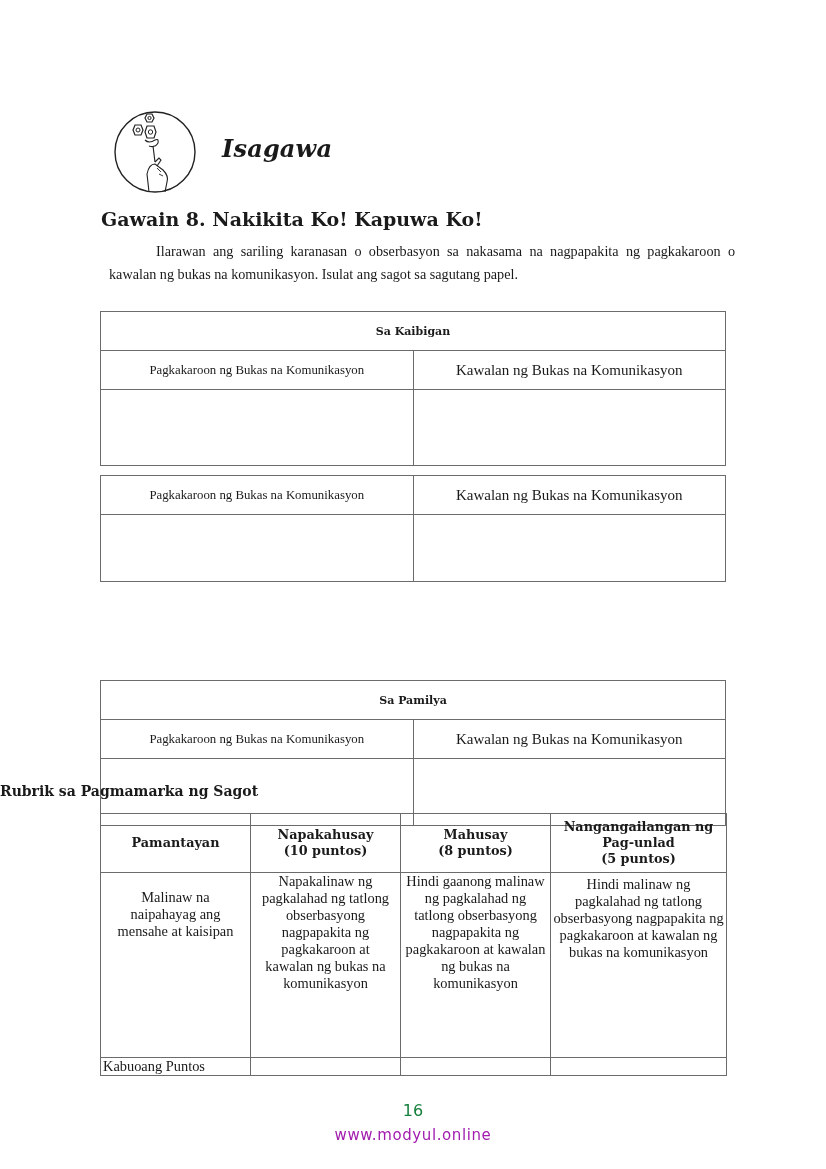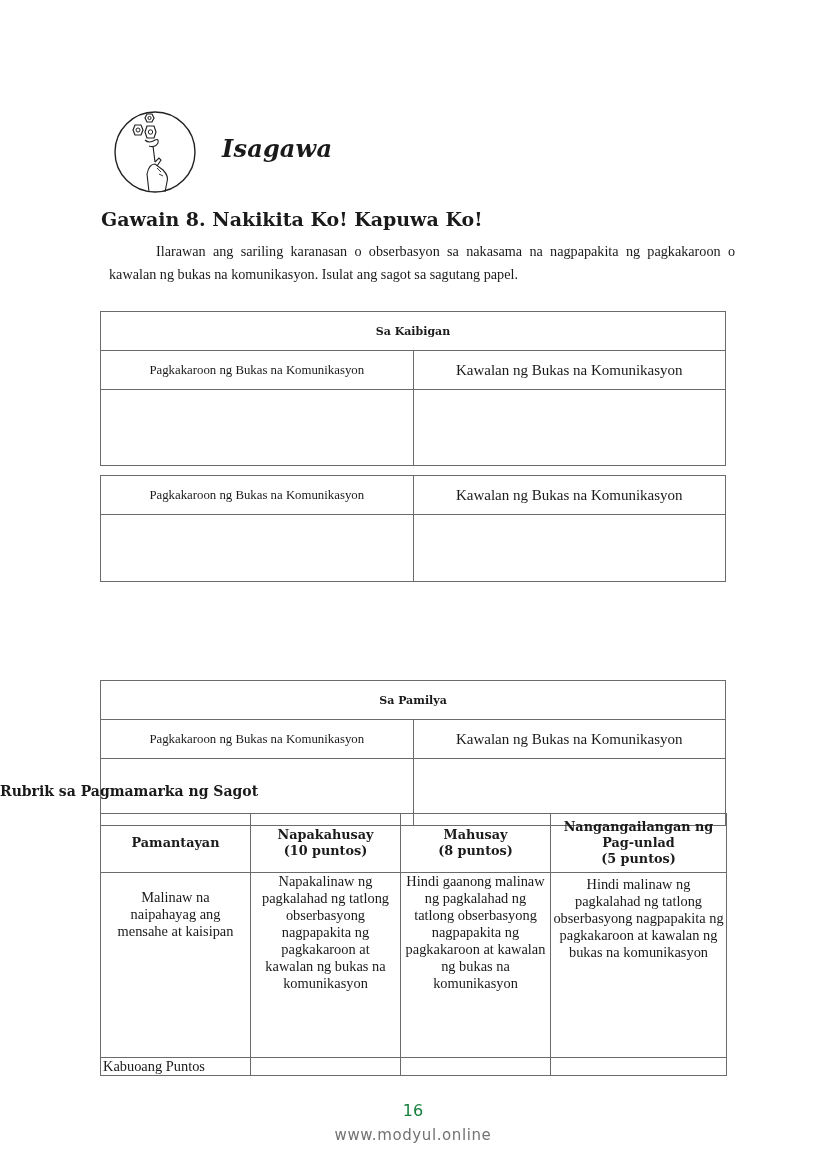--- a/index.html
+++ b/index.html
@@ -33,21 +33,21 @@
                font-family: "Liberation Serif", serif; font-size: 14.4px; line-height: 17px; padding: 0 2px; }
   .rubric .head td { height: 58px; vertical-align: middle; font-family: "DejaVu Serif", serif;
                      font-weight: bold; font-size: 12.8px; line-height: 16px; }
   .rubric .body td { height: 152px; padding-top: 3px; }
   .rubric .total td { height: 16px; text-align: left; }
   .rubric .total td + td { padding-left: 0; }
 
   .page-number { left: 0; width: 826px; top: 1101px; text-align: center; font-size: 16px;
                  font-family: "DejaVu Sans", sans-serif; color: #15803d; }
   .watermark { left: 0; width: 826px; top: 1126px; text-align: center; font-size: 15px;
-               font-family: "DejaVu Sans", sans-serif; color: #737373; letter-spacing: 0.6px; }
+               font-family: "DejaVu Sans", sans-serif; color: #a21caf; letter-spacing: 0.6px; }
 </style>
 </head>
 <body>
 
 <svg class="abs icon-circle" viewBox="0 0 84 84">
   <circle cx="42" cy="42" r="40" fill="none" stroke="#222" stroke-width="1.4"></circle>
   <polygon points="34,4 39,4 41,8 39,12 34,12 32,8" fill="none" stroke="#222" stroke-width="1.2"></polygon>
   <circle cx="36.5" cy="8" r="1.6" fill="none" stroke="#222" stroke-width="1"></circle>
   <polygon points="22,15 28,15 30,20 28,25 22,25 20,20" fill="none" stroke="#222" stroke-width="1.2"></polygon>
   <circle cx="25" cy="20" r="2" fill="none" stroke="#222" stroke-width="1"></circle>

